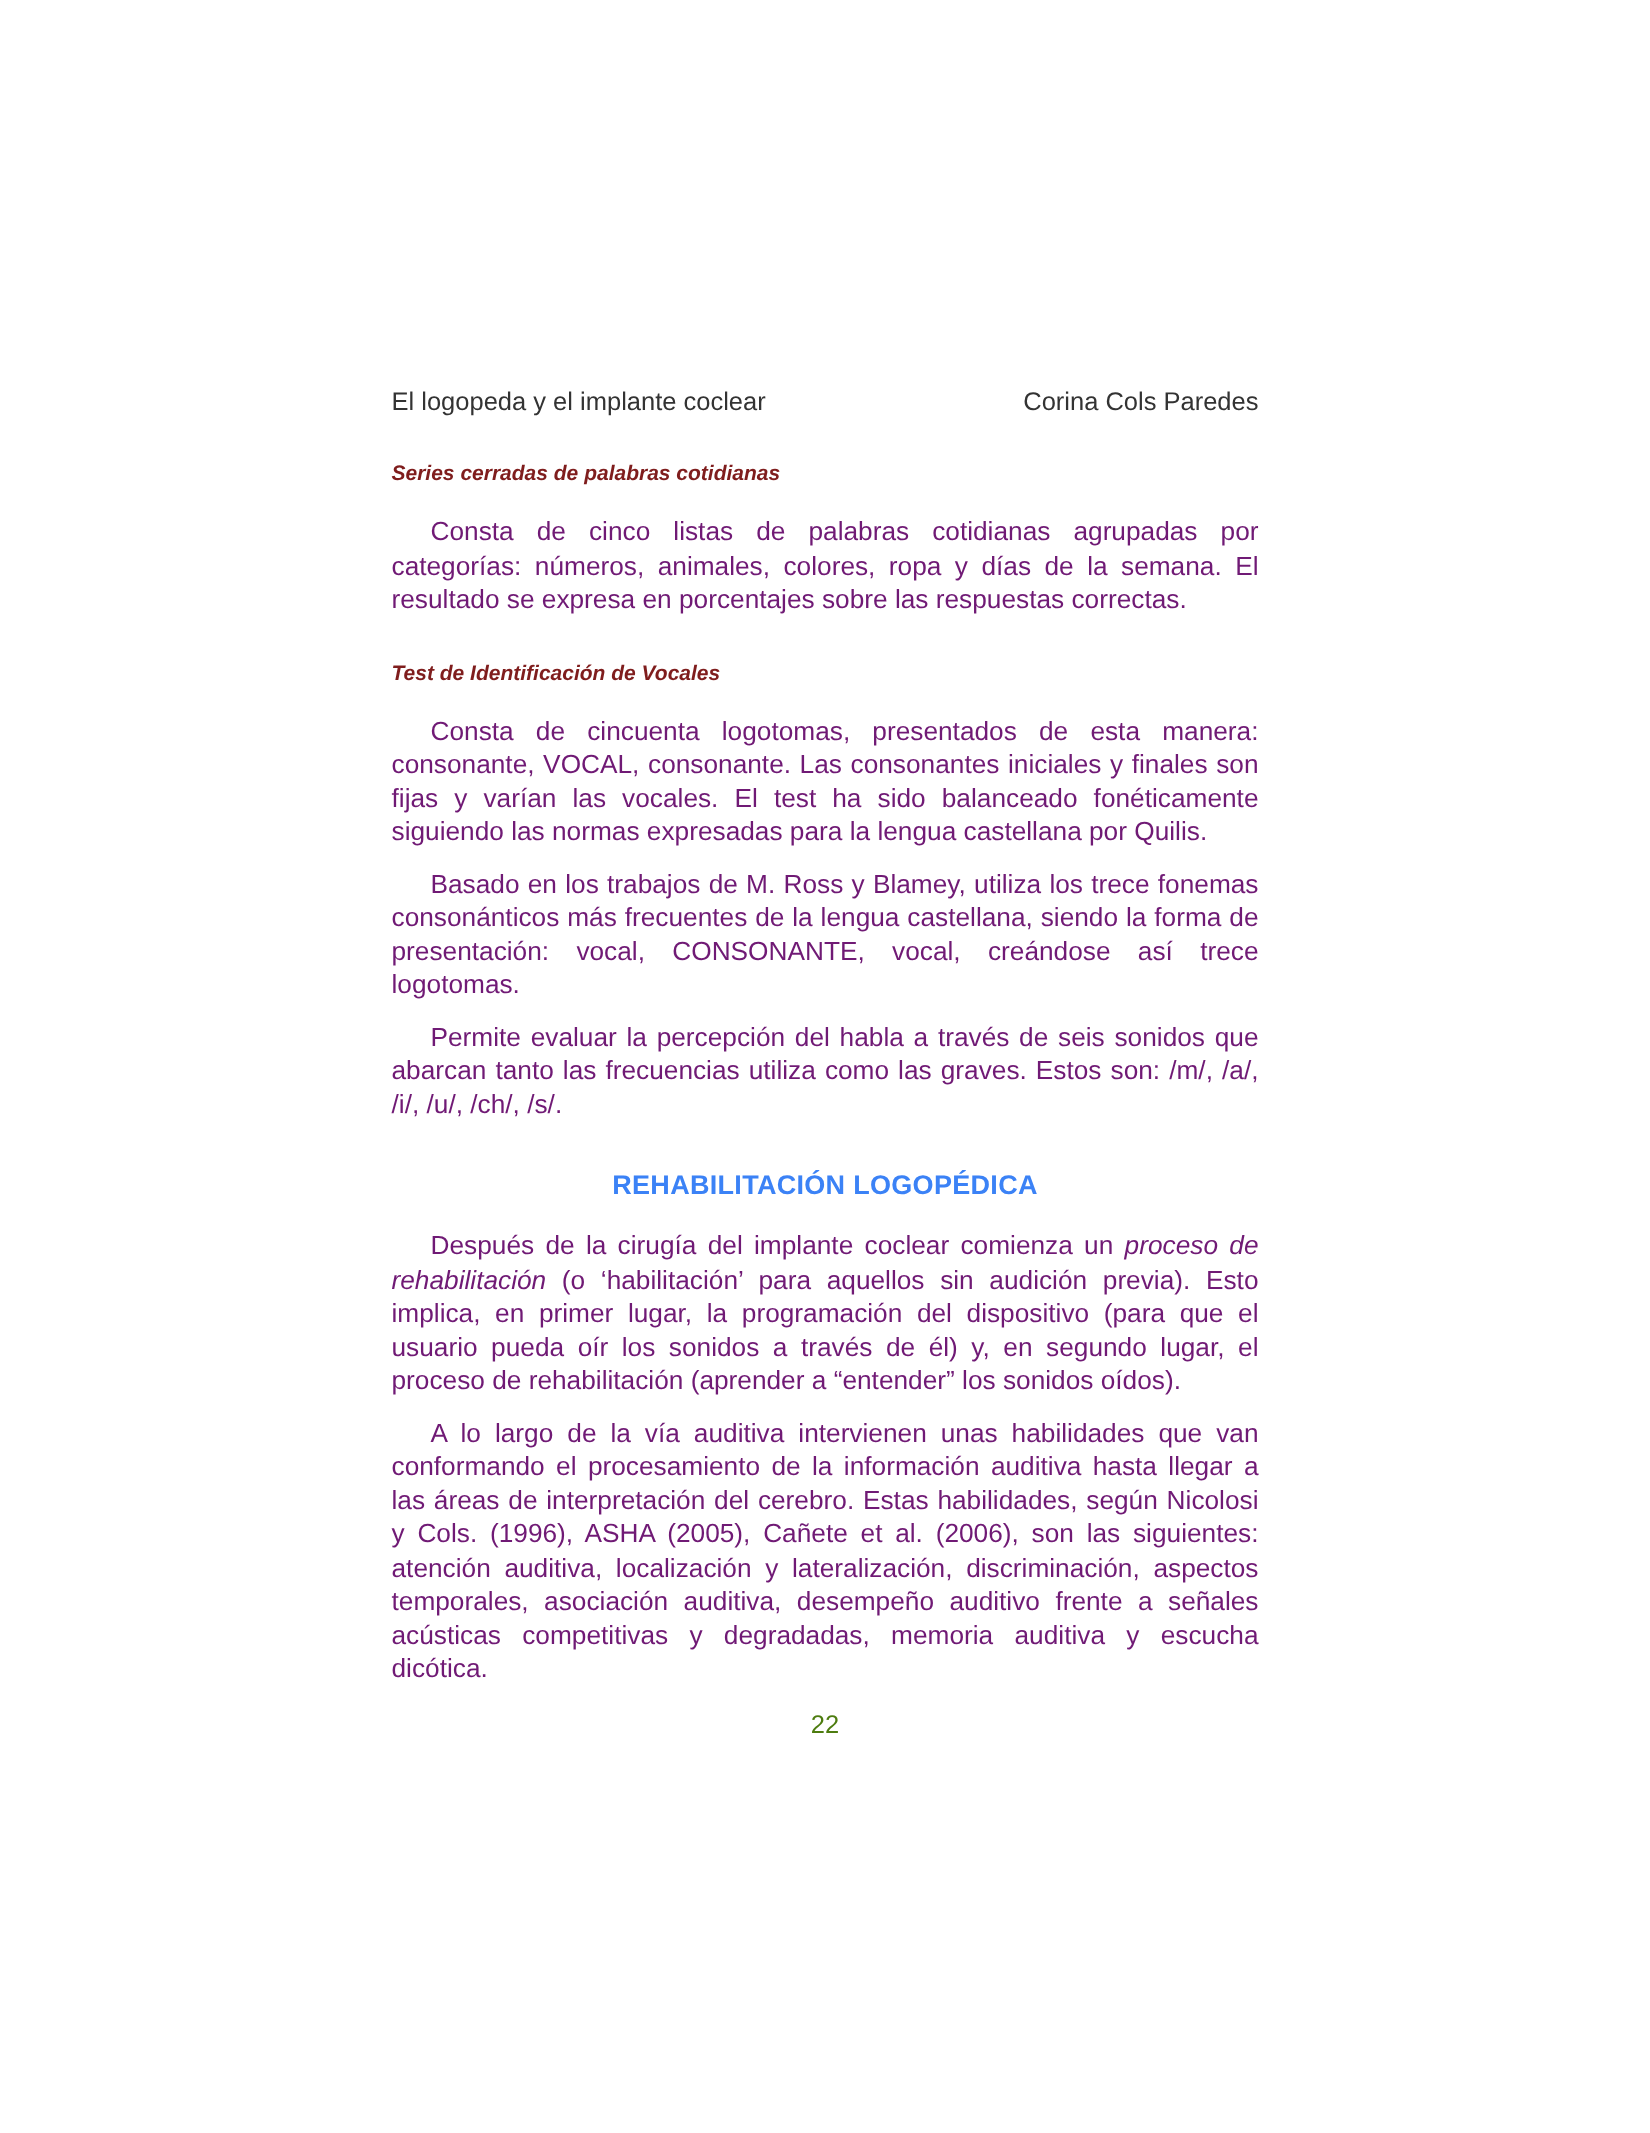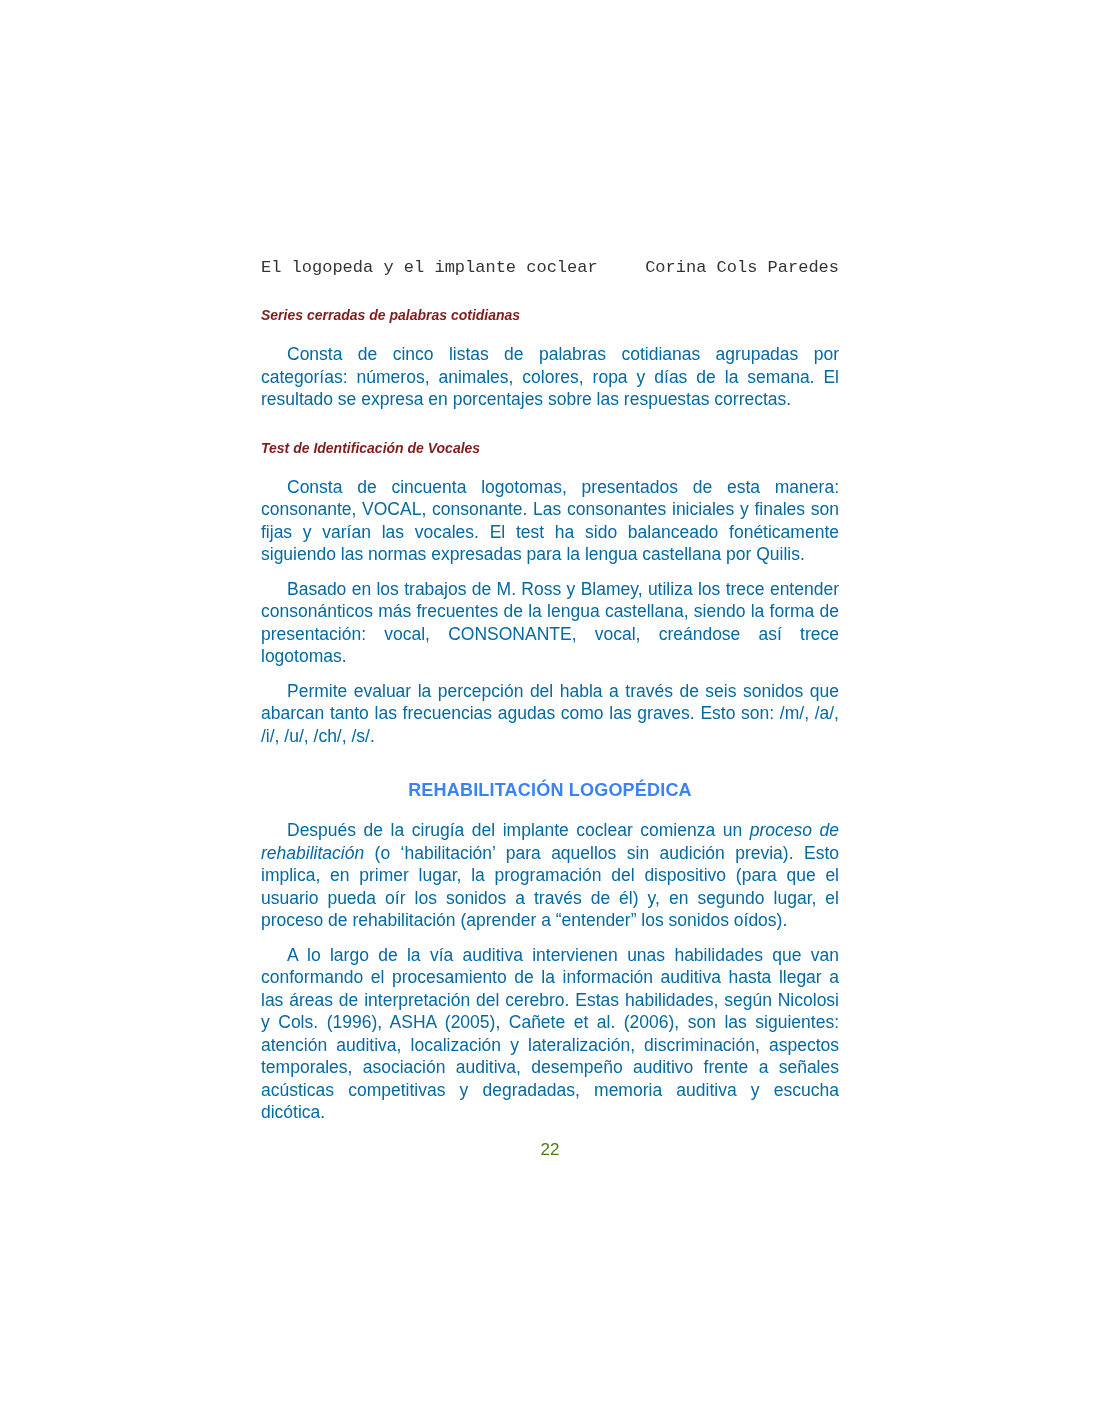--- a/index.html
+++ b/index.html
@@ -18,40 +18,40 @@
   }
   .content {
     position: absolute;
     left: 261px;
     top: 257px;
     width: 578px;
   }
   .running-header {
     display: flex;
     justify-content: space-between;
-    font-family: Liberation Mono, monospace;
+    font-family: Liberation Sans, sans-serif;
     font-size: 17px;
     line-height: 21px;
     color: #333333;
     margin-bottom: 24px;
   }
   .subheading {
     font-size: 14px;
     line-height: 22px;
     font-weight: bold;
     font-style: italic;
     color: #7f1d1d;
     margin: 26px 0 17px 0;
   }
   .para {
     font-size: 17.5px;
     line-height: 22.5px;
     text-align: justify;
     text-indent: 26px;
-    color: #0369a1;
+    color: #701a75;
     margin: 0 0 12px 0;
   }
   .section-heading {
     font-size: 18px;
     line-height: 22px;
     font-weight: bold;
     text-align: center;
     color: #3b82f6;
     letter-spacing: 0.2px;
     margin: 32px 0 18px 0;
@@ -79,23 +79,23 @@
       <span>El logopeda y el implante coclear</span>
       <span>Corina Cols Paredes</span>
     </div>
 
     <h2 class="subheading">Series cerradas de palabras cotidianas</h2>
     <p class="para">Consta de cinco listas de palabras cotidianas agrupadas por categorías: números, animales, colores, ropa y días de la semana. El resultado se expresa en porcentajes sobre las respuestas correctas.</p>
 
     <h2 class="subheading">Test de Identificación de Vocales</h2>
     <p class="para">Consta de cincuenta logotomas, presentados de esta manera: consonante, VOCAL, consonante. Las consonantes iniciales y finales son fijas y varían las vocales. El test ha sido balanceado fonéticamente siguiendo las normas expresadas para la lengua castellana por Quilis.</p>
 
-    <p class="para">Basado en los trabajos de M. Ross y Blamey, utiliza los trece entender consonánticos más frecuentes de la lengua castellana, siendo la forma de presentación: vocal, CONSONANTE, vocal, creándose así trece logotomas.</p>
+    <p class="para">Basado en los trabajos de M. Ross y Blamey, utiliza los trece fonemas consonánticos más frecuentes de la lengua castellana, siendo la forma de presentación: vocal, CONSONANTE, vocal, creándose así trece logotomas.</p>
 
-    <p class="para">Permite evaluar la percepción del habla a través de seis sonidos que abarcan tanto las frecuencias agudas como las graves. Esto son: /m/, /a/, /i/, /u/, /ch/, /s/.</p>
+    <p class="para">Permite evaluar la percepción del habla a través de seis sonidos que abarcan tanto las frecuencias utiliza como las graves. Estos son: /m/, /a/, /i/, /u/, /ch/, /s/.</p>
 
     <h1 class="section-heading">REHABILITACIÓN LOGOPÉDICA</h1>
 
     <p class="para"><span>Después de la cirugía del implante coclear comienza un </span><em>proceso de rehabilitación</em><span> (o ‘habilitación’ para aquellos sin audición previa). Esto implica, en primer lugar, la programación del dispositivo (para que el usuario pueda oír los sonidos a través de él) y, en segundo lugar, el proceso de rehabilitación (aprender a “entender” los sonidos oídos).</span></p>
 
     <p class="para">A lo largo de la vía auditiva intervienen unas habilidades que van conformando el procesamiento de la información auditiva hasta llegar a las áreas de interpretación del cerebro. Estas habilidades, según Nicolosi y Cols. (1996), ASHA (2005), Cañete et al. (2006), son las siguientes: atención auditiva, localización y lateralización, discriminación, aspectos temporales, asociación auditiva, desempeño auditivo frente a señales acústicas competitivas y degradadas, memoria auditiva y escucha dicótica.</p>
 
   </div>
 
   <div class="page-number">22</div>

